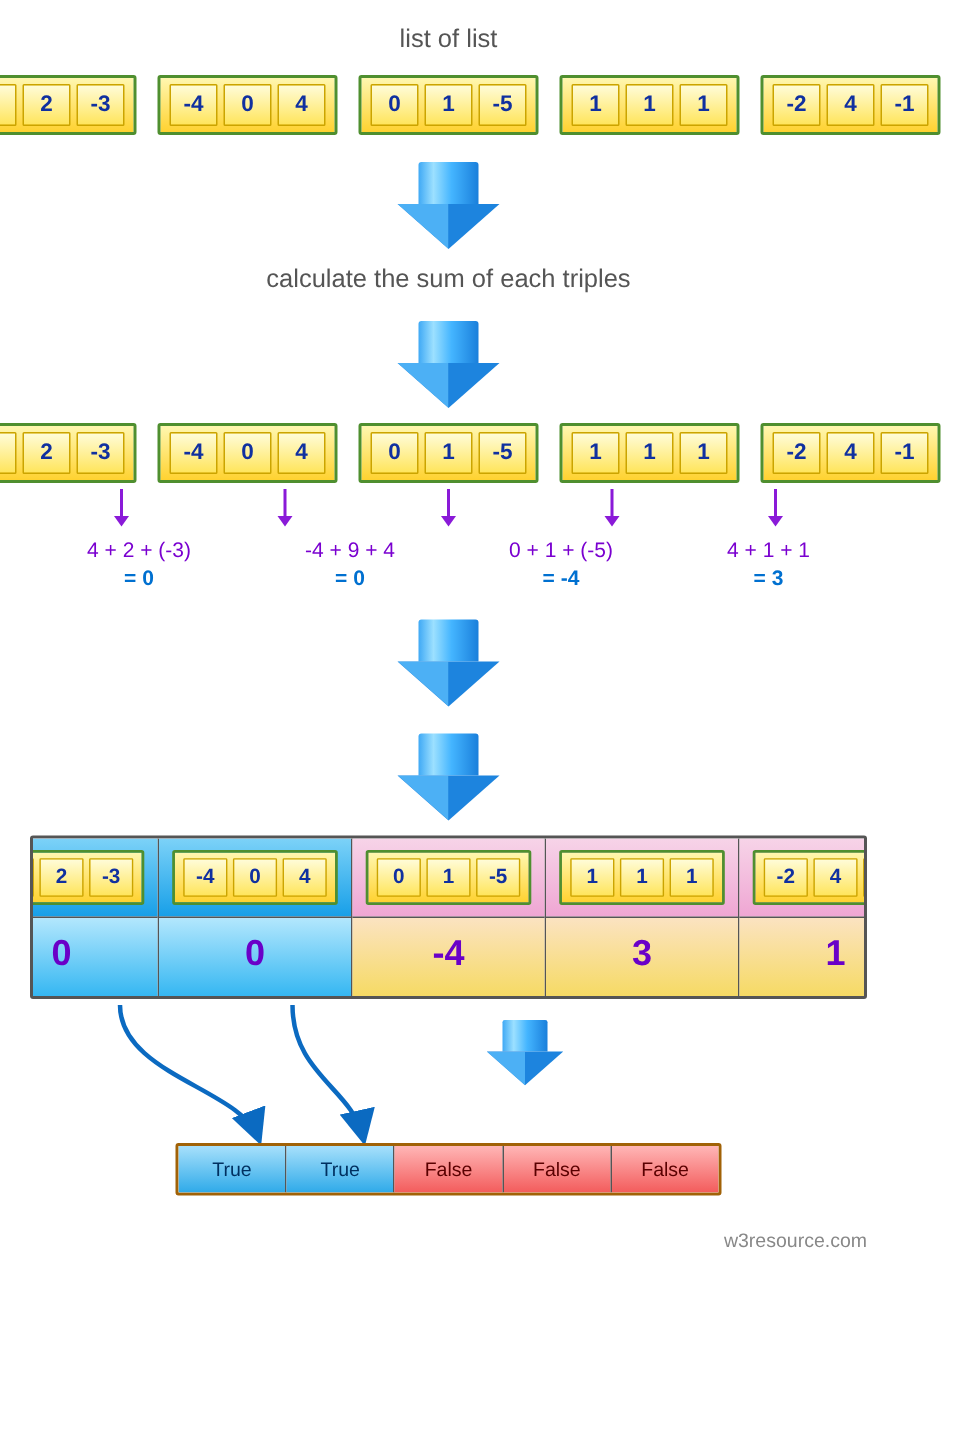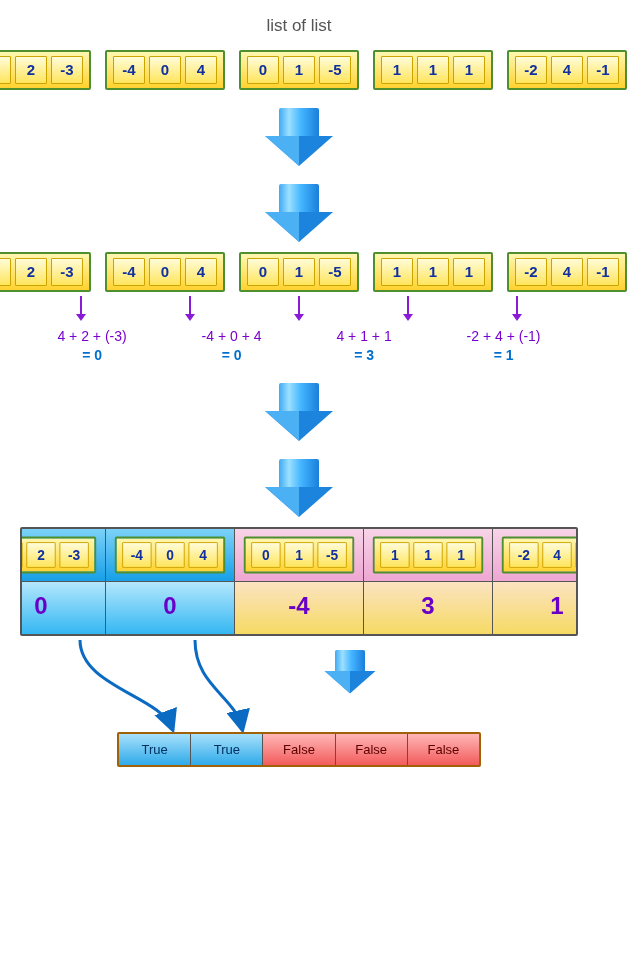--- a/index.html
+++ b/index.html
@@ -231,20 +231,21 @@
     </div>
   </div>
 
   <div class="big-arrow-wrap">
     <div class="big-arrow">
       <div class="shaft"></div>
         <div class="head"></div>
     </div>
   </div>
 
+  <div class="caption">calculate the sum of each triples</div>
 
   <div class="big-arrow-wrap">
     <div class="big-arrow">
       <div class="shaft"></div>
         <div class="head"></div>
     </div>
   </div>
 
   <div class="triples-row">
     <div class="triple">
@@ -296,30 +297,30 @@
         <div class="head"></div>
       </div>
   </div>
 
   <div class="exprs">
     <div class="expr">
       <div class="line1">4 + 2 + (-3)</div>
       <div class="eq">= 0</div>
     </div>
     <div class="expr">
-      <div class="line1">-4 + 0 + 4</div>
+      <div class="line1">-4 + 9 + 4</div>
       <div class="eq">= 0</div>
+    </div>
+    <div class="expr">
+      <div class="line1">0 + 1 + (-5)</div>
+      <div class="eq">= -4</div>
     </div>
     <div class="expr">
       <div class="line1">4 + 1 + 1</div>
       <div class="eq">= 3</div>
-    </div>
-    <div class="expr">
-      <div class="line1">-2 + 4 + (-1)</div>
-      <div class="eq">= 1</div>
     </div>
   </div>
 
   <div class="big-arrow-wrap">
     <div class="big-arrow">
       <div class="shaft"></div>
         <div class="head"></div>
     </div>
   </div>
 
@@ -406,13 +407,14 @@
   </div>
 
   <div class="result-row">
     <div class="res blue">True</div>
     <div class="res blue">True</div>
     <div class="res red">False</div>
     <div class="res red">False</div>
     <div class="res red">False</div>
   </div>
 
+  <div class="footer">w3resource.com</div>
 </div>
 
 </body></html>

